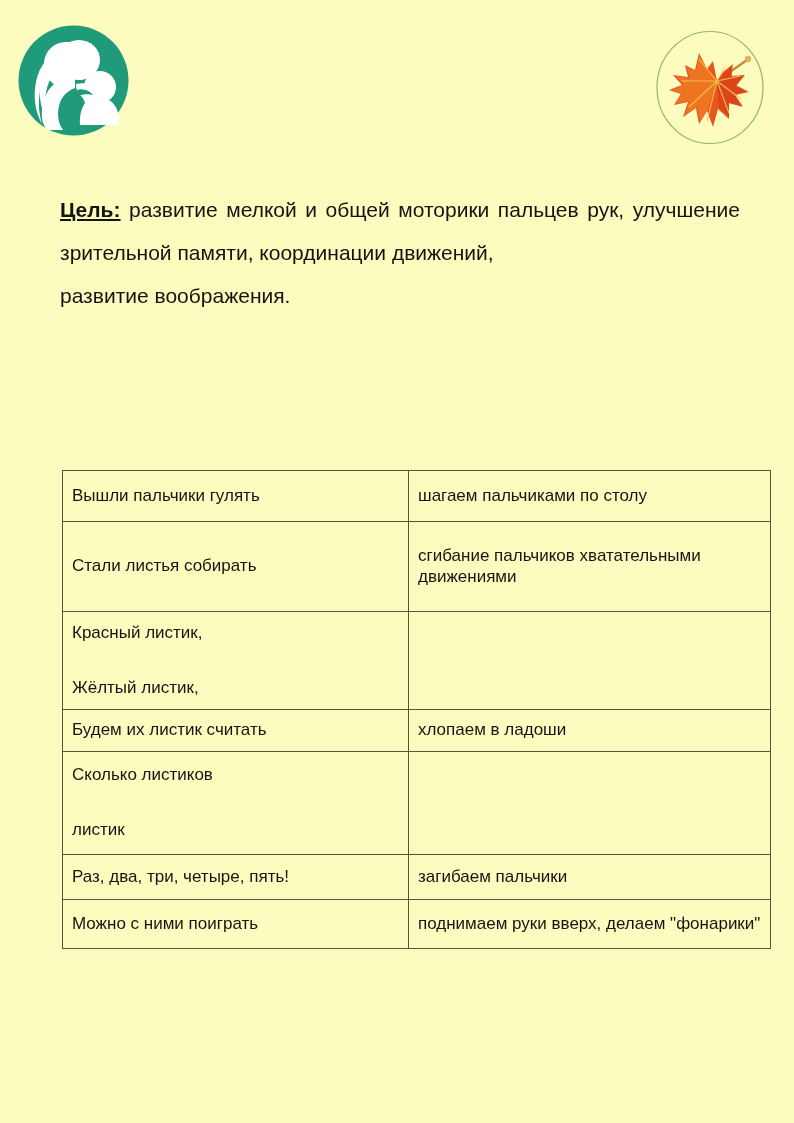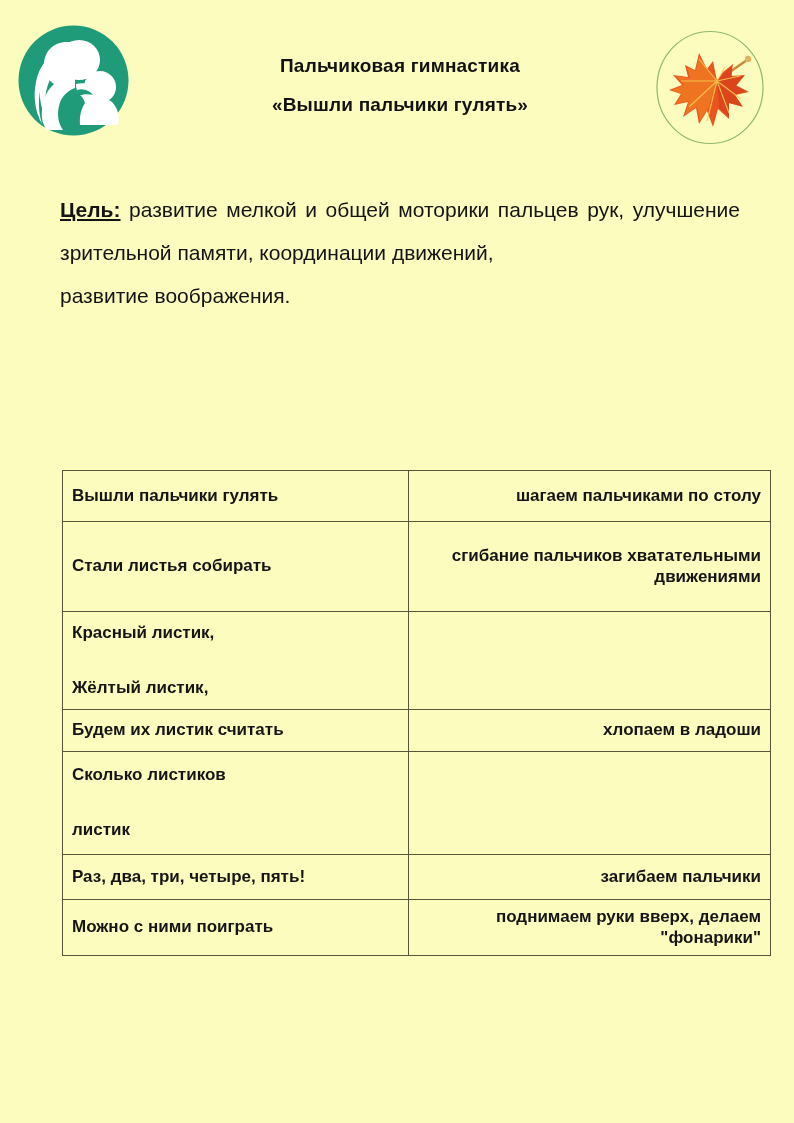--- a/index.html
+++ b/index.html
@@ -82,21 +82,20 @@
   .goal .last-line {
     text-align: left;
   }
 
   
   .tbl-wrap {
     position: absolute;
     left: 62px;
     top: 470px;
     width: 670px;
-    font-weight: bold;
   }
   table.rhyme {
     border-collapse: collapse;
     width: 670px;
     table-layout: fixed;
   }
   table.rhyme td {
     border: 1px solid #55553c;
     vertical-align: middle;
     padding: 7px 9px;
@@ -104,21 +103,21 @@
     line-height: 1.22;
     color: #151515;
     background: transparent;
   }
   table.rhyme td.left-col {
     width: 327px;
     text-align: left;
   }
   table.rhyme td.right-col {
     width: 343px;
-    text-align: right;
+    text-align: left;
   }
   table.rhyme td p {
     margin: 0;
   }
   table.rhyme td p + p {
     margin-top: 34px;
   }
 
   .r1 { height: 51px; }
   .r2 { height: 90px; }
@@ -149,24 +148,20 @@
         <path d="M59 60 C67 58 75 60 80 66 C86 73 87 83 84 92 L66 92 C70 85 69 76 63 71 C61 69 59 66 59 60 Z" fill="#ffffff"></path>
 
         <circle cx="83" cy="63" r="16" fill="#ffffff"></circle>
 
         <path d="M71 76 C78 72 88 72 95 78 C101 84 103 93 101 101 L63 101 C62 91 65 81 71 76 Z" fill="#ffffff"></path>
 
         <path d="M60 66 C66 64 72 66 76 71 C72 70 66 70 61 72 Z" fill="#1f9b7a"></path>
       </svg>
     </div>
 
-    <div class="title-block">
-      <div class="title-line">Пальчиковая гимнастика</div>
-      <div class="title-line second">«Вышли пальчики гулять»</div>
-    </div>
 
     <div class="leaf-badge">
       <svg viewBox="0 0 110 117" width="110" height="117" aria-hidden="true">
         <ellipse cx="55" cy="58.5" rx="53" ry="56" fill="none" stroke="#8fb86a" stroke-width="1.2"></ellipse>
         <g>
 
           <path d="M62 52 L92 31" stroke="#c98a3a" stroke-width="2.4" fill="none" stroke-linecap="round"></path>
           <circle cx="93" cy="30" r="3.2" fill="#e0b35e"></circle>
 
           <path d="M62 52

